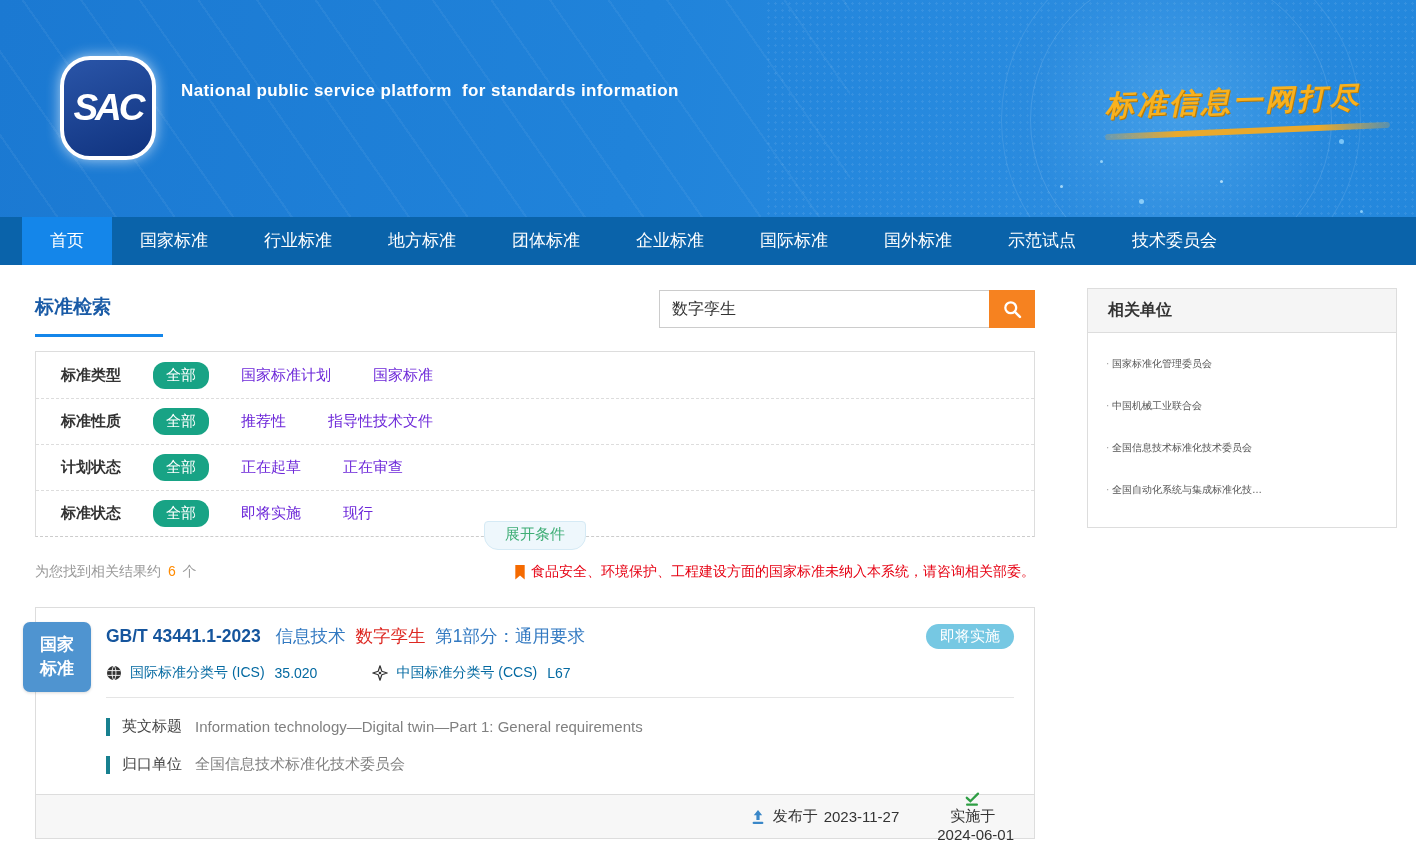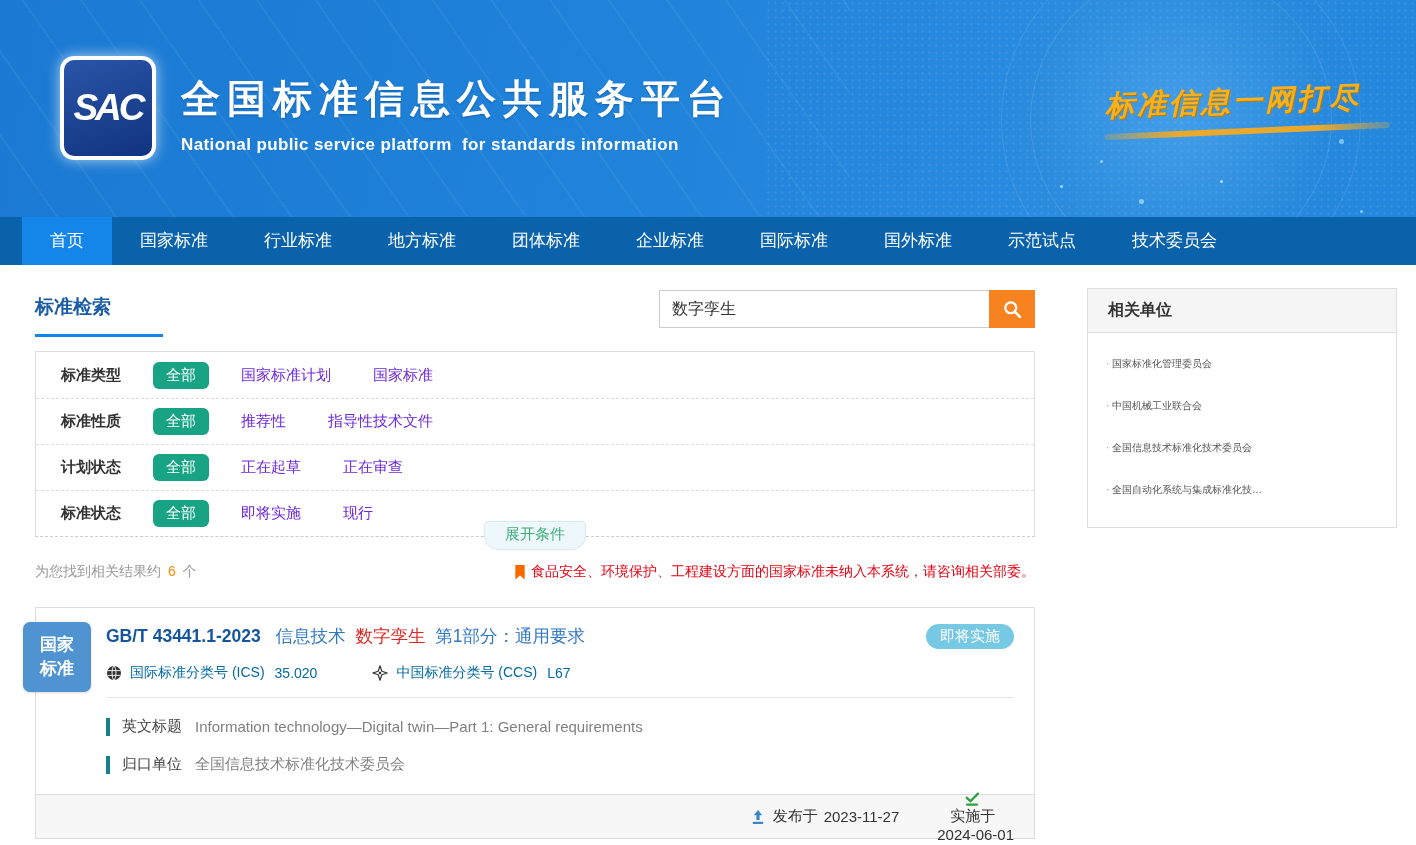--- a/index.html
+++ b/index.html
@@ -35,21 +35,21 @@
   .banner .deco-sparks {
     position:absolute; left:1100px; top:160px; width:3px; height:3px; border-radius:50%;
     background:#aee3ff;
     box-shadow: 40px 40px 0 1px #9fdcff, 180px 70px 0 0 #bfeaff, 240px -20px 0 1px #8ed4ff,
                 120px 20px 0 0 #cdefff, 260px 50px 0 0 #9fdcff, -40px 25px 0 0 #bfeaff;
     opacity:.8;
   }
   .logo {
     position:absolute; left:60px; top:56px; width:96px; height:104px;
     background: linear-gradient(160deg, #2a55a8, #10337f);
-    border:4px solid #fff; border-radius:14px;
+    border:4px solid #fff; border-radius:30px;
     box-shadow: 0 0 14px rgba(255,255,255,.65);
     display:flex; align-items:center; justify-content:center;
   }
   .logo-text {
     color:#fff; font-weight:bold; font-style:italic; font-size:37px; letter-spacing:-3px;
     font-family:"Liberation Sans", sans-serif;
   }
   .banner-titles { position:absolute; left:181px; top:72px; color:#fff; }
   .banner-title { font-size:39px; font-weight:bold; letter-spacing:7px; text-shadow:0 1px 2px rgba(0,40,90,.35); }
   .banner-subtitle { font-size:17px; font-weight:bold; letter-spacing:.4px; margin-top:9px; white-space:pre; }
@@ -97,21 +97,21 @@
   
   .filter-panel {
     margin-top:14px; border:1px solid #ddd; border-bottom:1px dashed #ccc; position:relative;
   }
   .filter-row {
     height:46px; display:flex; align-items:center; padding-left:25px; font-size:15px;
   }
   .filter-row + .filter-row { border-top:1px dashed #ddd; }
   .filter-label { font-weight:bold; color:#333; width:92px; flex:none; }
   .filter-all {
-    background:#18a385; color:#fff; padding:4px 13px; border-radius:6px; margin-right:32px; cursor:pointer;
+    background:#18a385; color:#fff; padding:4px 13px; border-radius:12px; margin-right:32px; cursor:pointer;
   }
   .filter-opt { color:#6d28d9; margin-right:42px; cursor:pointer; }
   .expand-pill {
     position:absolute; left:50%; bottom:-14px; transform:translateX(-50%);
     background:#eef7fc; border:1px solid #d5eaf5; border-radius:4px 4px 14px 14px;
     color:#3fae76; font-size:15px; padding:3px 20px 5px; cursor:pointer; white-space:nowrap;
   }
 
   
   .results-row { margin-top:26px; display:flex; justify-content:space-between; align-items:center; }
@@ -175,21 +175,20 @@
 
   <header class="banner">
     <div class="deco-streaks"></div>
     <div class="deco-dots"></div>
     <div class="deco-globe"></div>
     <div class="deco-sparks"></div>
     <div class="logo">
       <span class="logo-text">SAC</span>
     </div>
     <div class="banner-titles">
-      <div class="banner-title">全国标准信息公共服务平台</div>
       <div class="banner-subtitle">National public service platform  for standards information</div>
     </div>
     <div class="slogan">标准信息一网打尽</div>
     <div class="slogan-line"></div>
   </header>
 
   <nav class="nav">
     <div class="nav-item active">首页</div>
     <div class="nav-item">国家标准</div>
     <div class="nav-item">行业标准</div>

